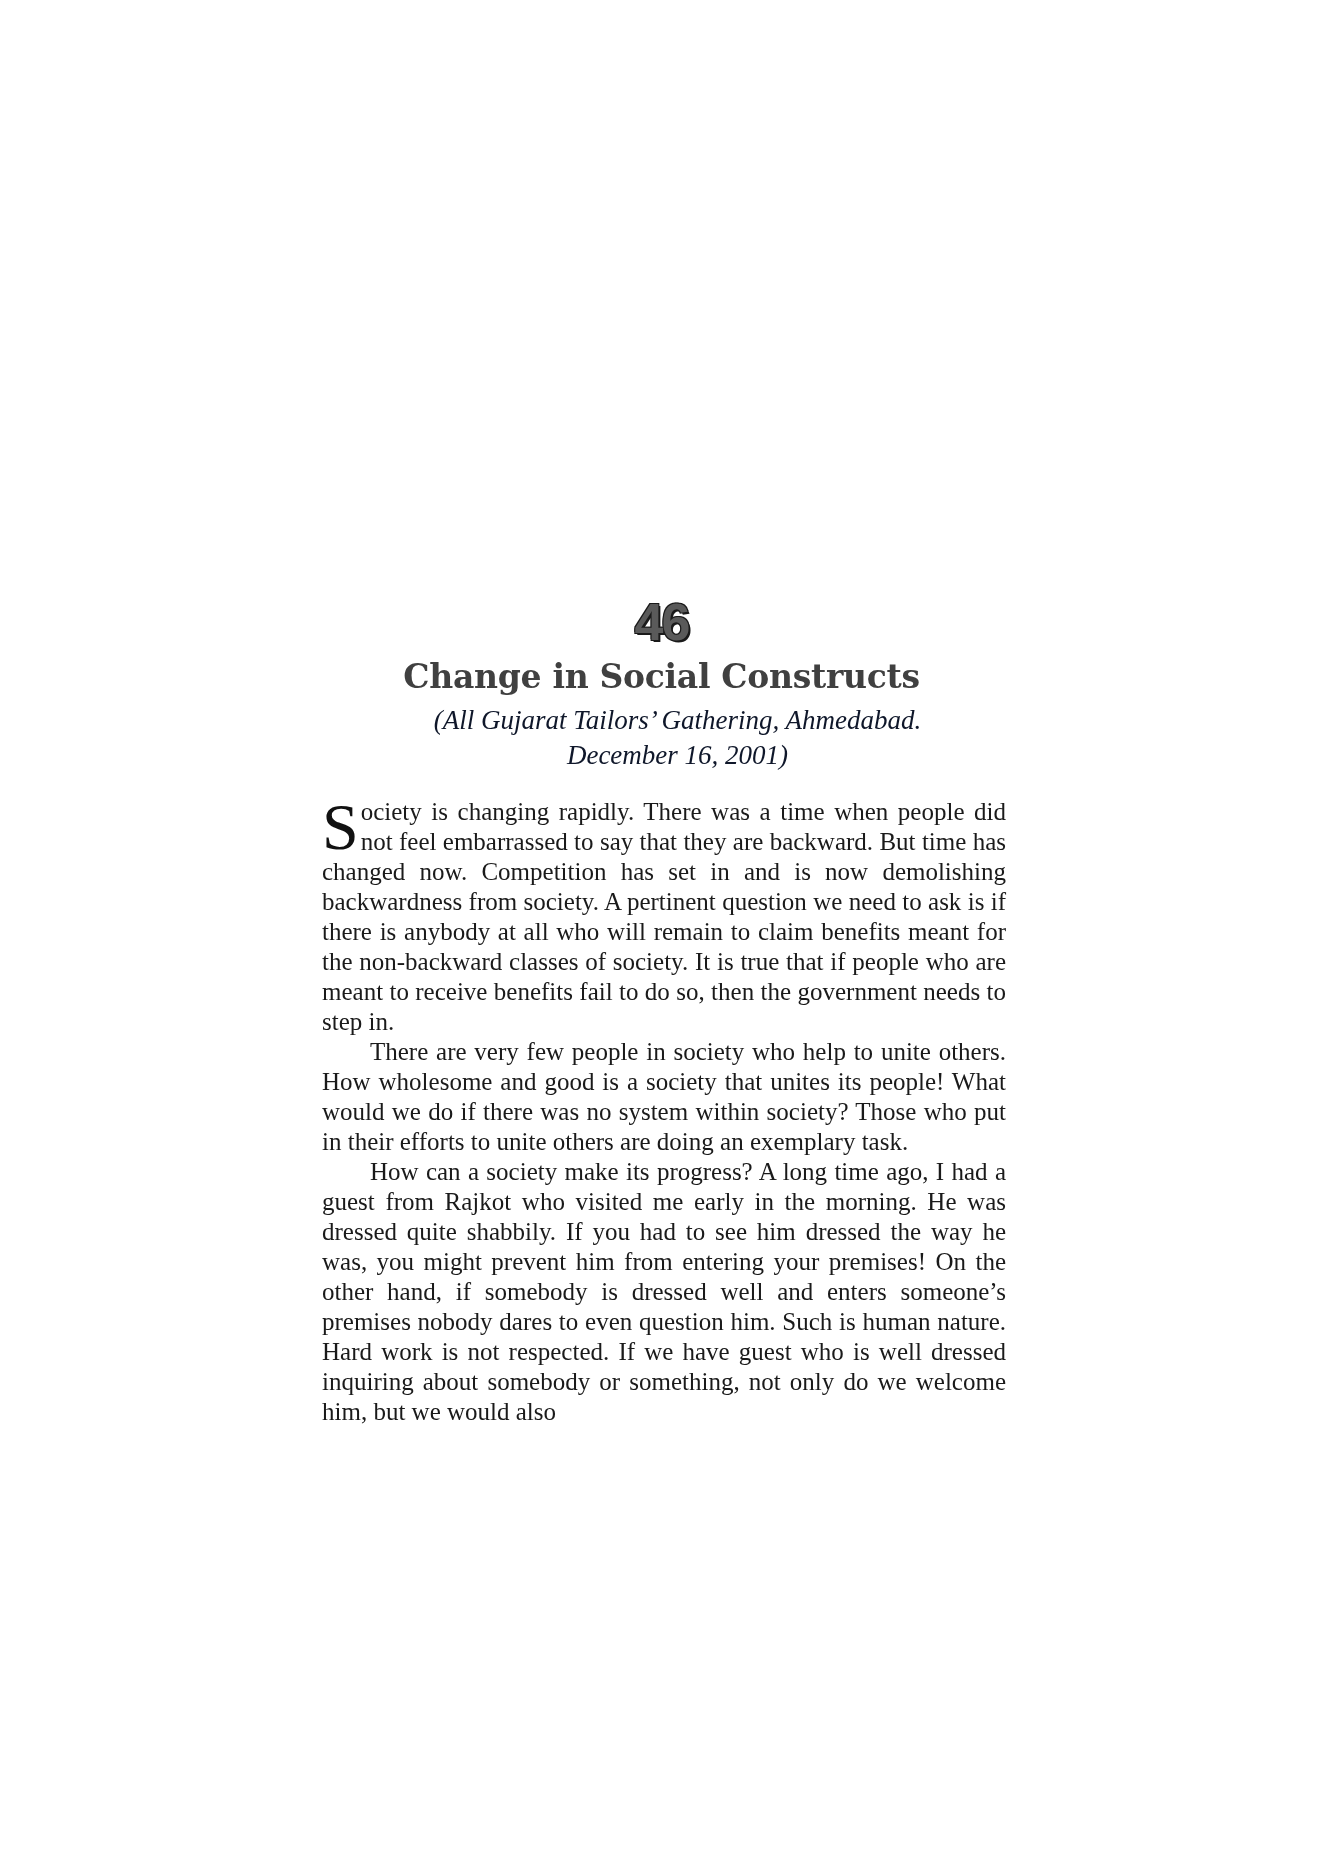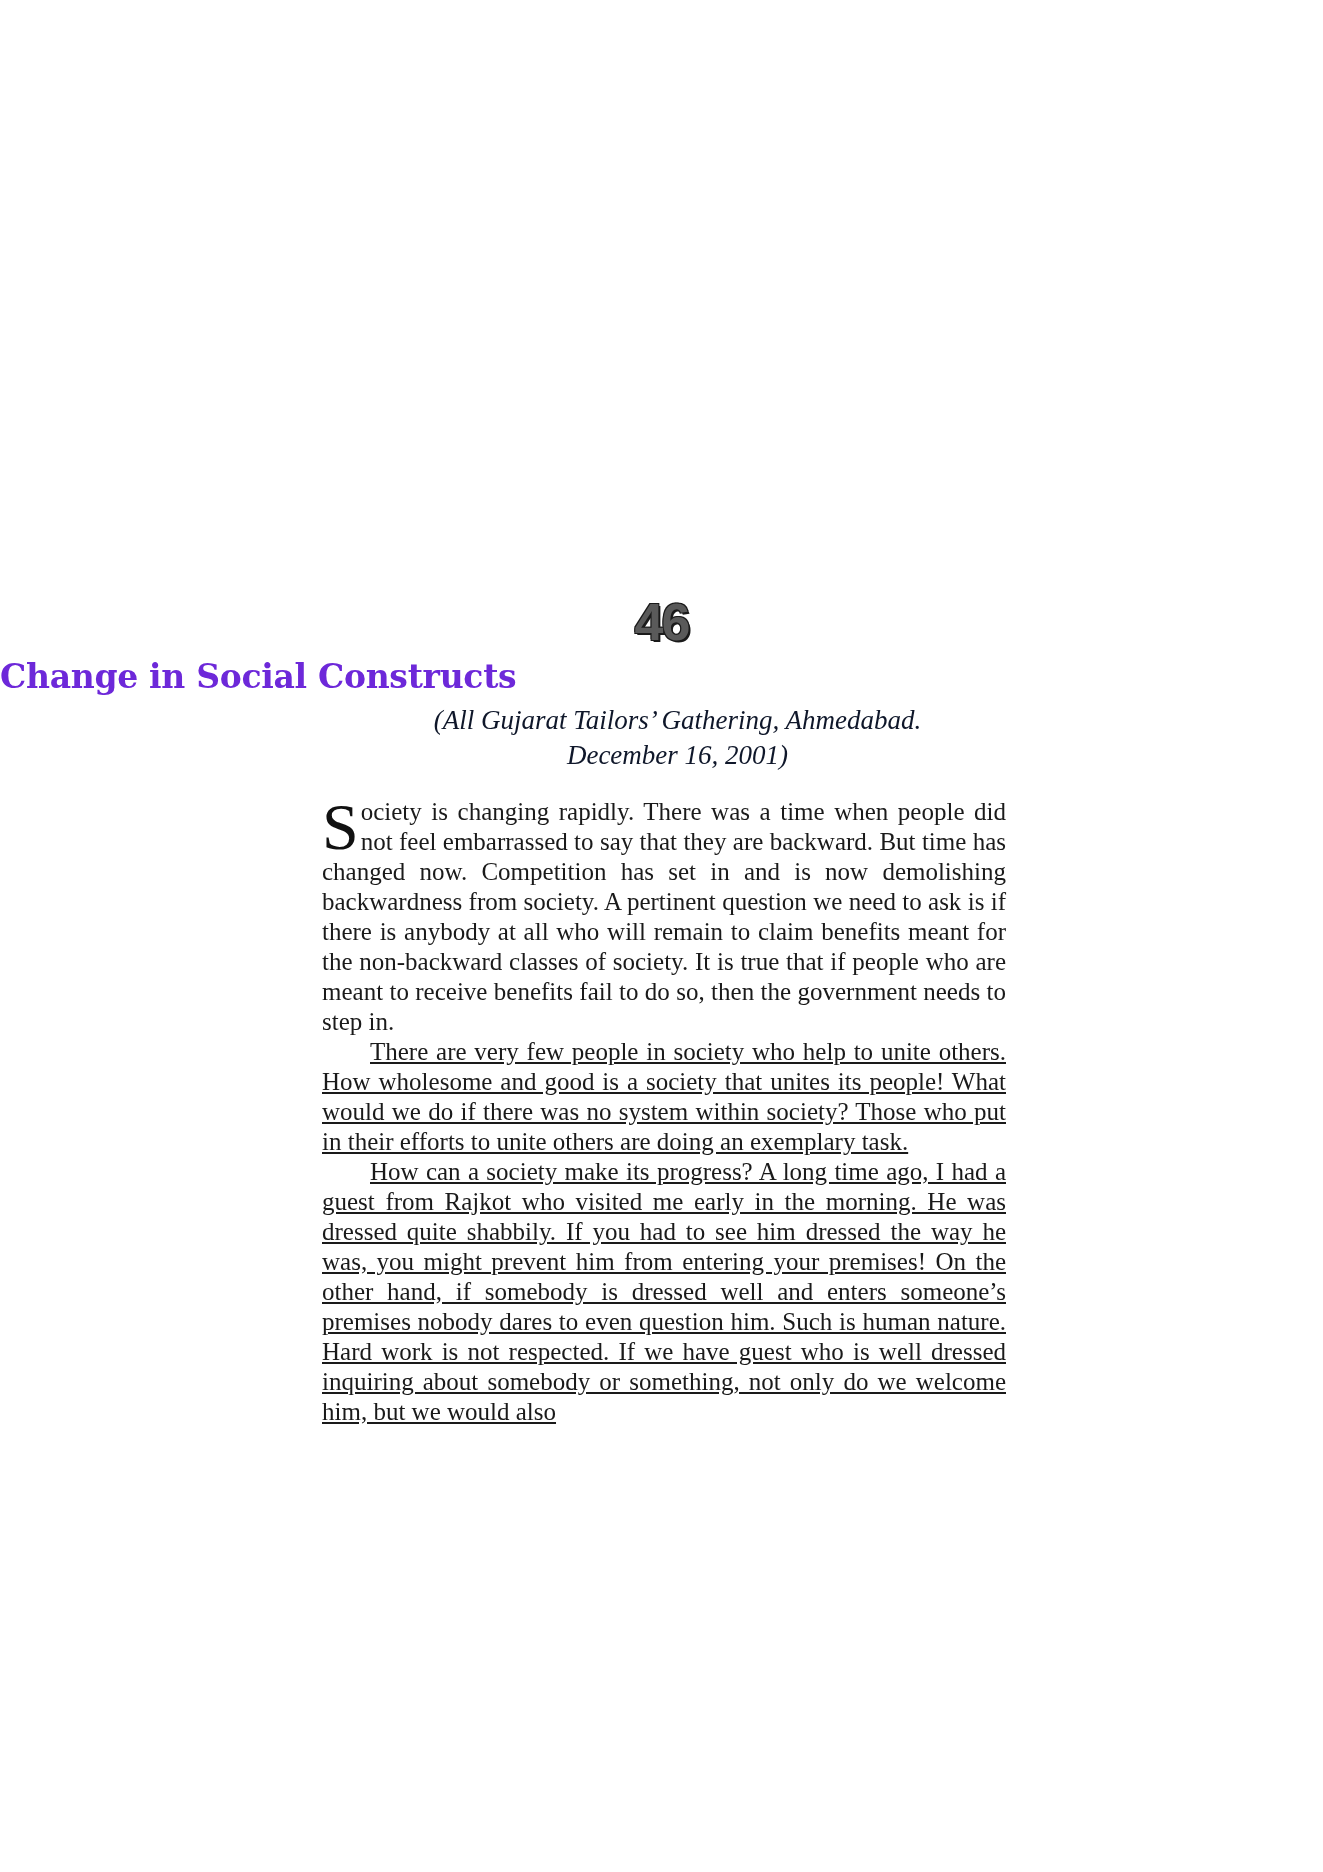--- a/index.html
+++ b/index.html
@@ -6,37 +6,37 @@
     body { width: 1323px; height: 1872px; position: relative; overflow: hidden; }
     .page { position: absolute; left: 0; top: 0; width: 1323px; height: 1872px; background: #ffffff; border-radius: 26px; }
     .chapter-number {
       position: absolute; left: 0; width: 1323px; top: 592px; text-align: center;
       font-family: "Liberation Sans", sans-serif; font-weight: bold; font-size: 52px;
       color: #5a5a5a; letter-spacing: -2px;
       text-shadow: 2px 2px 0 #1a1a1a, -1px -1px 0 #1a1a1a, 1px -1px 0 #1a1a1a, -1px 1px 0 #1a1a1a;
       line-height: 60px;
     }
     .chapter-title {
-      position: absolute; left: 0; width: 1323px; top: 655px; 
-      font-family: "DejaVu Serif", serif; font-weight: bold; font-size: 33px; color: #6d28d9;
+      position: absolute; left: 0; width: 1323px; top: 655px; text-align: center;
+      font-family: "DejaVu Serif", serif; font-weight: bold; font-size: 33px; color: #404040;
       line-height: 44px; letter-spacing: -0.3px;
     }
     .subtitle {
       position: absolute; left: 0; width: 1323px; top: 703px; text-align: center;
       font-family: "Liberation Serif", serif; font-style: italic; font-size: 27px; color: #0f172a;
       line-height: 35px;
       padding-left: 16px;
     }
     .body {
       position: absolute; left: 322px; width: 684px; top: 797px;
       font-family: "Liberation Serif", serif; font-size: 25px; color: #1a1a1a;
       line-height: 30px; text-align: justify;
     }
     .body p { margin: 0; }
-    .body p.indent { text-indent: 48px; text-decoration: underline; }
+    .body p.indent { text-indent: 48px; }
     .dropcap {
       float: left; font-family: "Liberation Serif", serif; font-size: 66px; line-height: 52px;
       margin: 4px 2px 0 0; color: #111;
     }
     .section-heading {
       font-family: "Liberation Sans", sans-serif; font-weight: bold; font-size: 24px;
       color: #111; margin: 34px 0 0 0; line-height: 30px; letter-spacing: -0.4px;
     }
   </style>
 </head>

